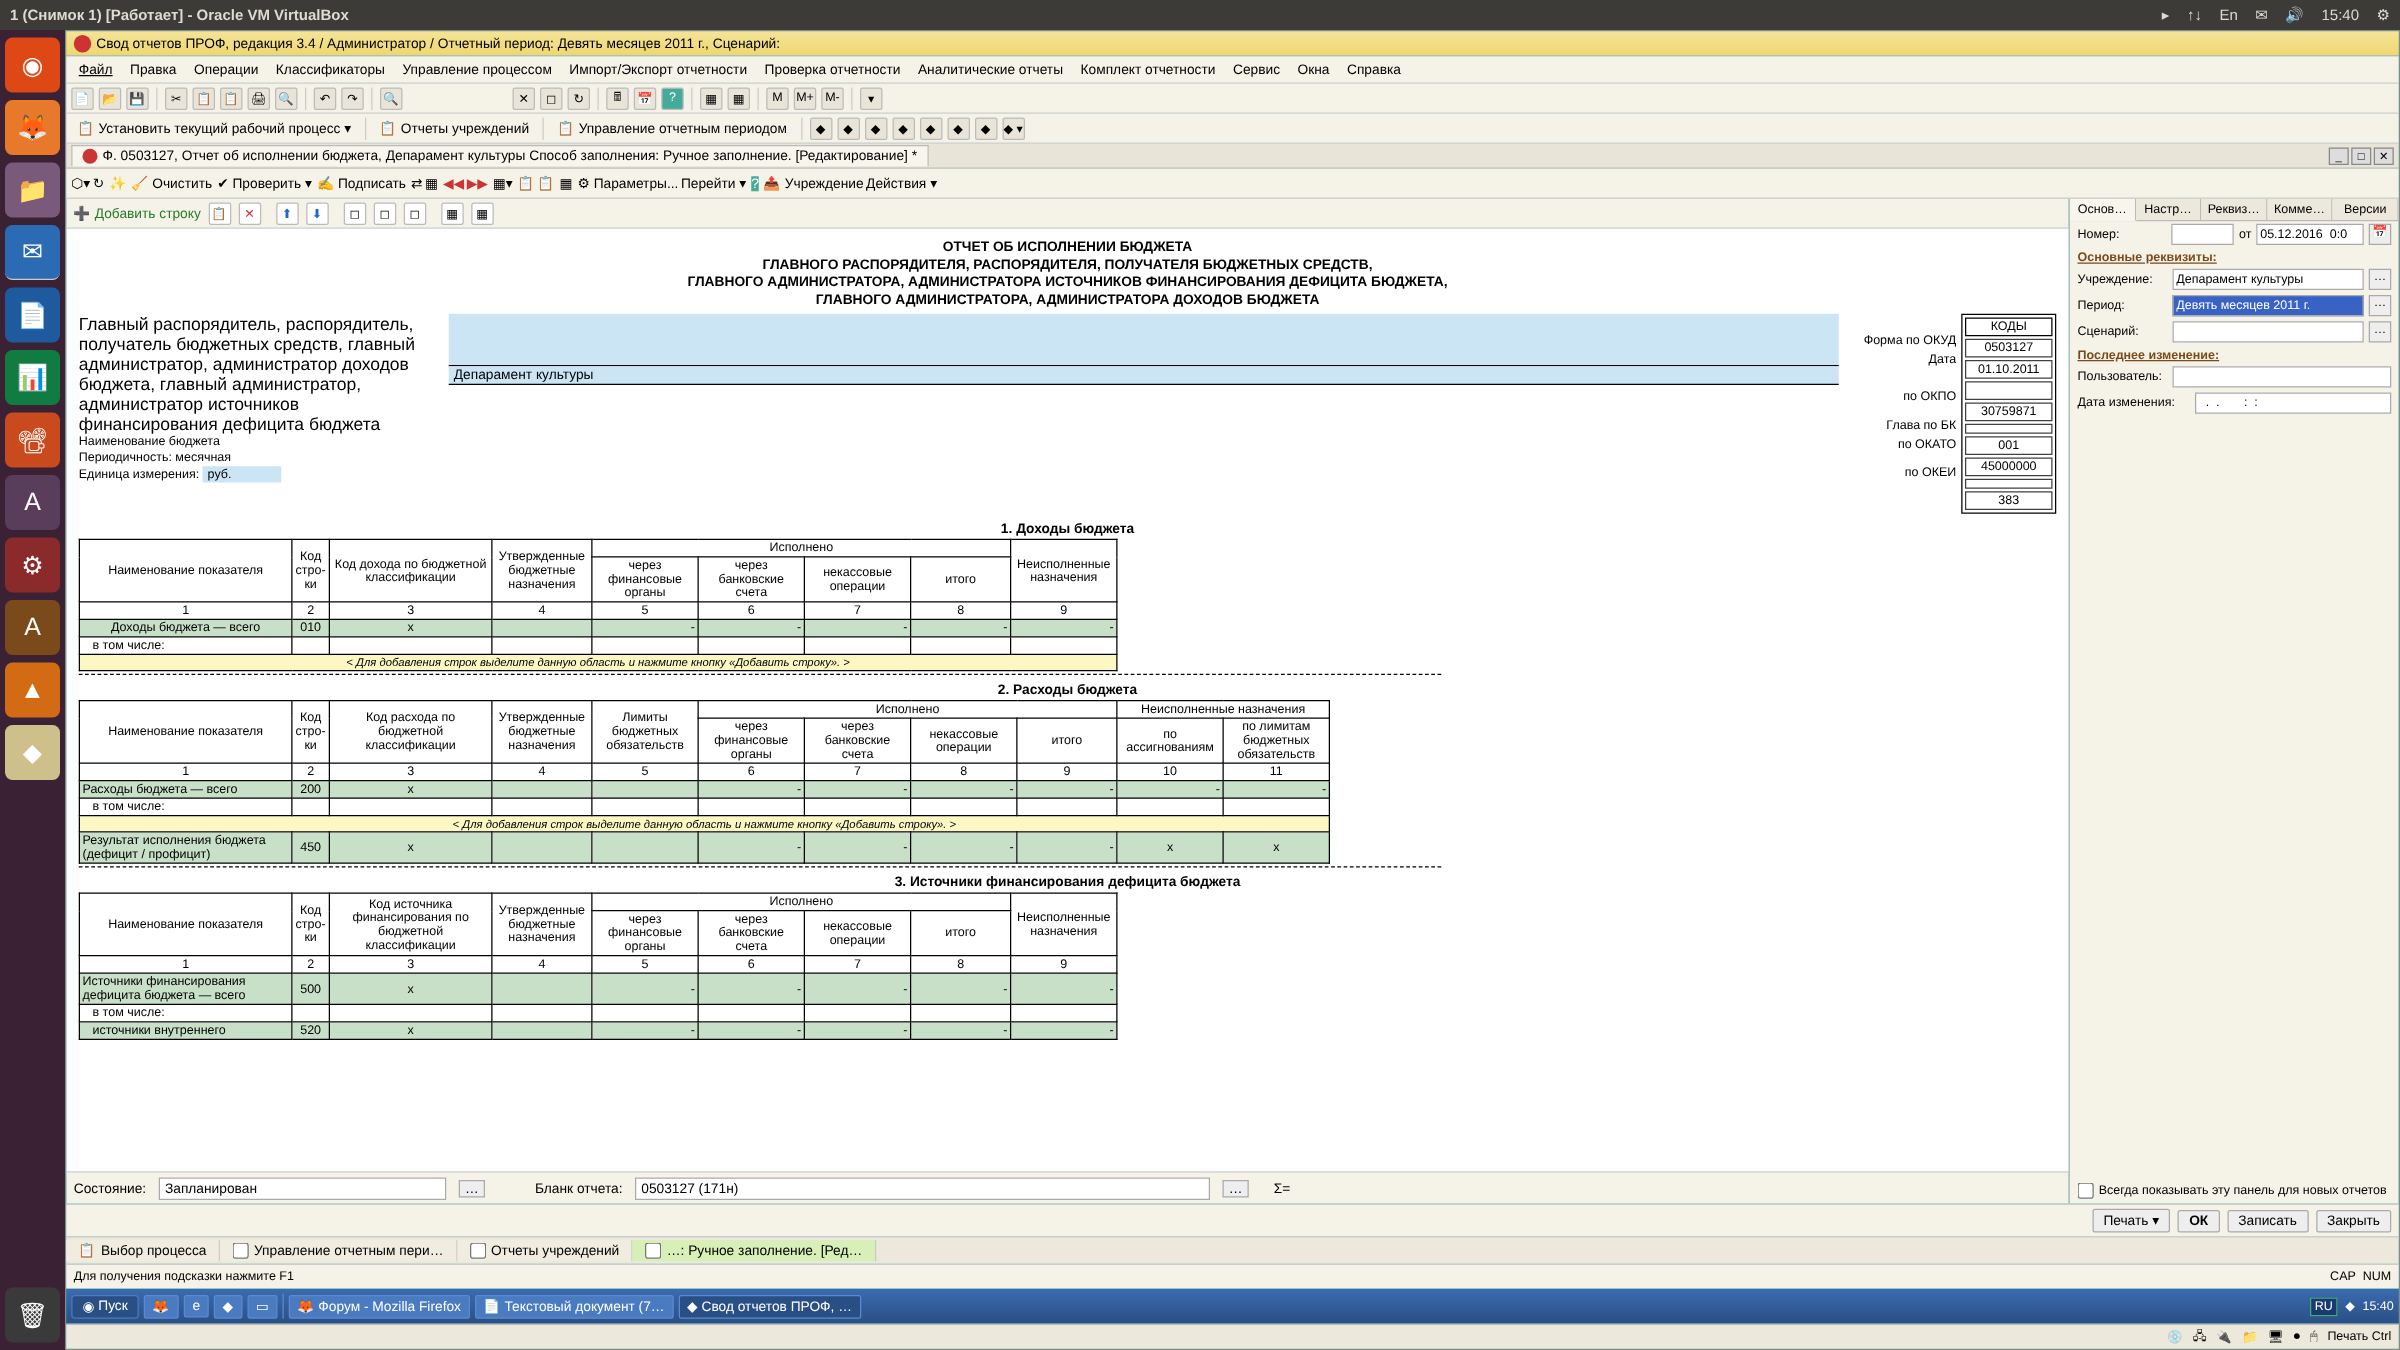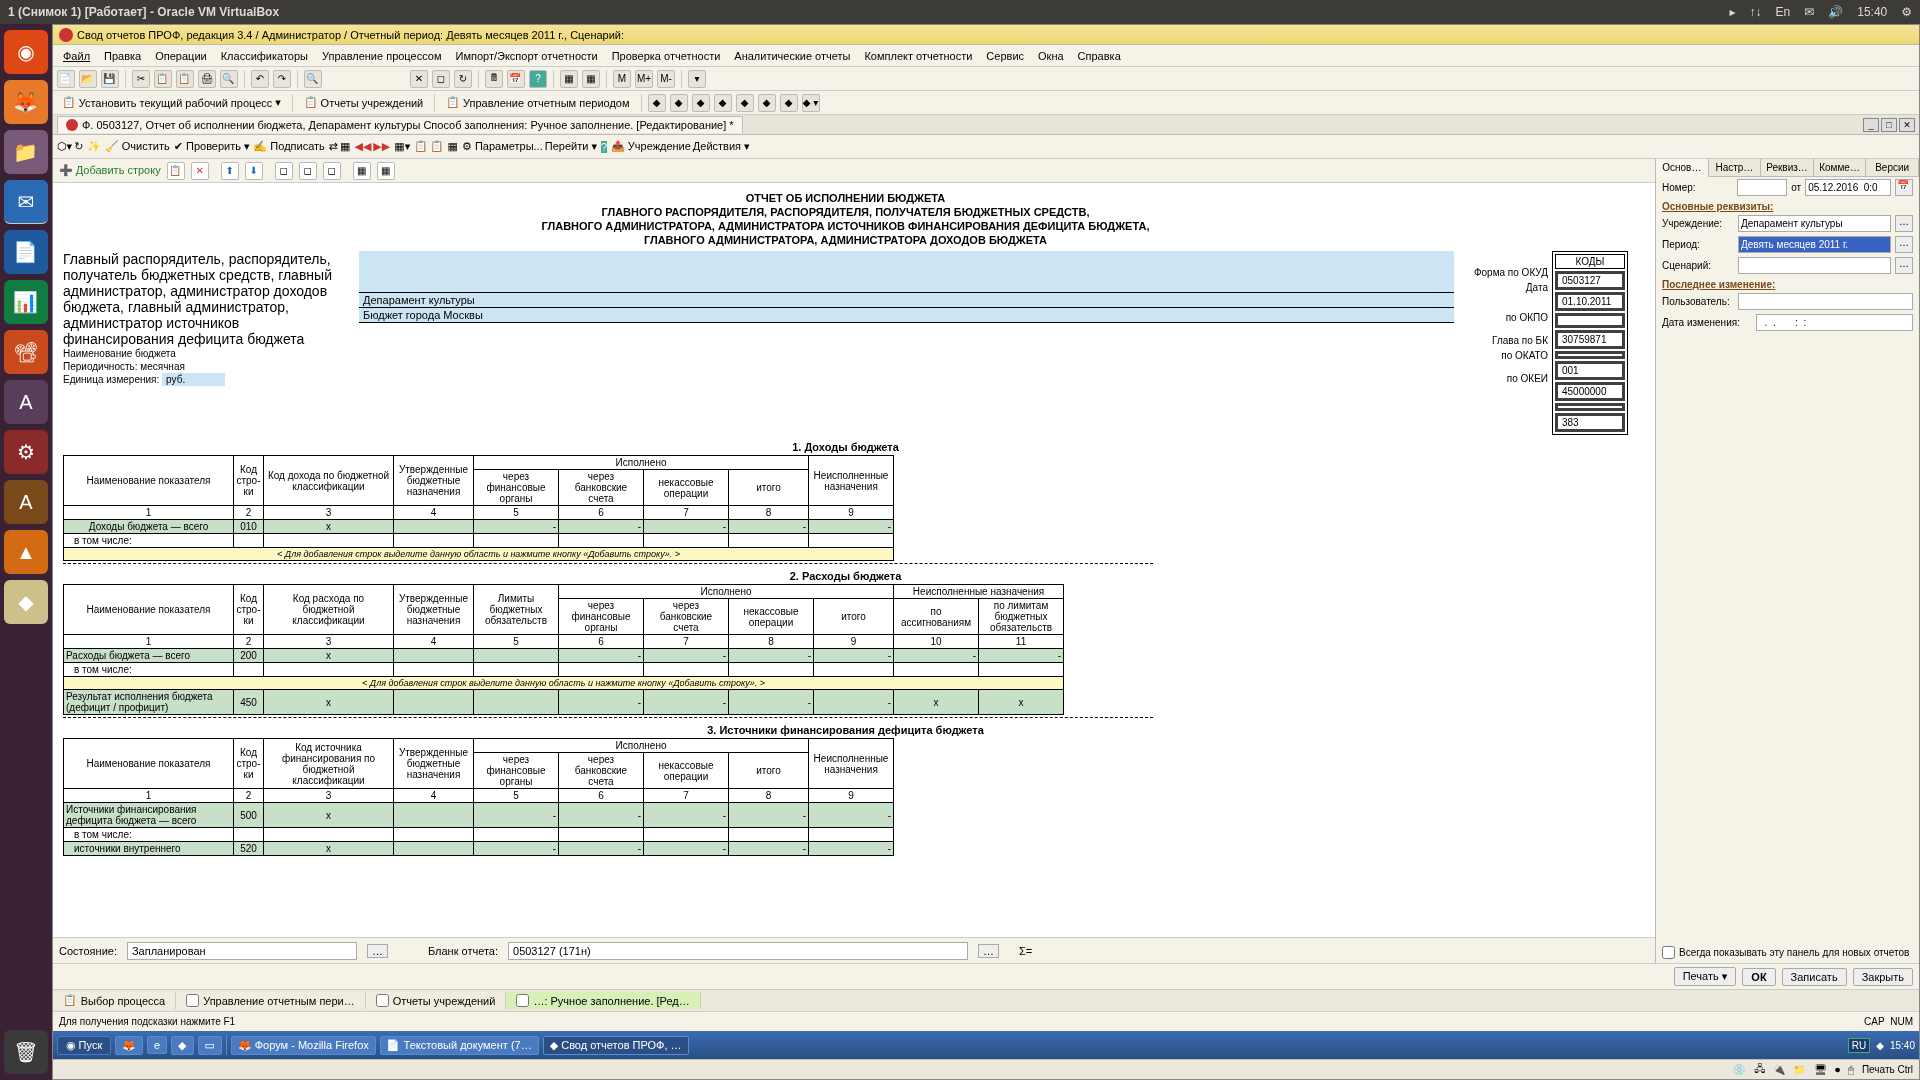--- a/index.html
+++ b/index.html
@@ -35,25 +35,25 @@
 .tab-bar { background:#e8e4d8; height:20px; display:flex; align-items:center; padding:0 4px; border-bottom:1px solid #bbb; }
 .tab-bar .tab { background:#f8f5ec; padding:2px 8px; border:1px solid #bbb; border-bottom:none; font-size:11px; display:flex; align-items:center; gap:4px; }
 .tab-bar .tab .ic { width:12px; height:12px; background:#c33; border-radius:50%; }
 .tab-bar .winbtns { margin-left:auto; display:flex; gap:2px; }
 .tab-bar .winbtns span { width:16px; height:14px; border:1px solid #888; background:#ddd; display:flex; align-items:center; justify-content:center; font-size:9px;}
 .tb2 { background:#f5f2e8; height:24px; display:flex; align-items:center; padding:0 4px; gap:2px; border-bottom:1px solid #ccc; }
 .main { flex:1; display:flex; overflow:hidden; }
 .doc { flex:1; display:flex; flex-direction:column; overflow:hidden; }
 .add-row-bar { background:#f5f2e8; height:24px; display:flex; align-items:center; padding:0 6px; gap:6px; border-bottom:1px solid #ccc; }
 .add-row-bar .i { width:18px; height:18px; border:1px solid #bbb; background:#fff; border-radius:2px; display:flex; align-items:center; justify-content:center; font-size:10px; }
-.scroll { flex:1; overflow:auto; background:#fff; padding:8px 27px 0 10px; position:relative; }
+.scroll { flex:1; overflow:auto; background:#fff; padding:8px 10px 0 10px; position:relative; }
 .report-title { text-align:center; font-weight:bold; font-size:11px; line-height:14px; margin-bottom:4px; }
 .codes { border:1px solid #000; font-size:10px; }
 .codes th { border:1px solid #000; padding:1px 4px; background:#fff; font-weight:normal; text-align:center; }
-.codes td { border:3px solid #404040; padding:1px 4px; min-width:70px; }
+.codes td { border:1px solid #404040; padding:1px 4px; text-align:center; min-width:70px; }
 .blue { background:#cce5f5; }
 .lbl-row { font-size:10px; padding:1px 0; }
 .section-title { text-align:center; font-weight:bold; margin:6px 0 2px; font-size:11px; }
 table.data { border-collapse:collapse; width:100%; table-layout:fixed; font-size:10px; }
 table.data th, table.data td { border:1px solid #000; padding:1px 2px; text-align:center; overflow:hidden; }
 table.data th { font-weight:normal; background:#fff; }
 .green-row td { background:#c8dfc8; }
 .yellow-row td { background:#fdf7c3; font-style:italic; font-size:9px; }
 .dash-line { border-top:1px dashed #000; margin:2px 0; }
 .side { width:264px; background:#f5f2e8; border-left:1px solid #bbb; display:flex; flex-direction:column; font-size:11px; }
@@ -251,21 +251,20 @@
           <div>ГЛАВНОГО АДМИНИСТРАТОРА, АДМИНИСТРАТОРА ИСТОЧНИКОВ ФИНАНСИРОВАНИЯ ДЕФИЦИТА БЮДЖЕТА,</div>
           <div>ГЛАВНОГО АДМИНИСТРАТОРА, АДМИНИСТРАТОРА ДОХОДОВ БЮДЖЕТА</div>
         </div>
         <div style="display:flex; gap:20px; align-items:flex-start;">
           <div style="flex:1">
             <div style="display:flex; gap:6px;">
               <div style="width:290px; font-size:14px;">Главный распорядитель, распорядитель, получатель бюджетных средств, главный администратор, администратор доходов бюджета, главный администратор, администратор источников финансирования дефицита бюджета</div>
               <div style="flex:1">
                 <div class="blue" style="height:42px; border-bottom:1px solid #000;"></div>
                 <div class="blue" style="border-bottom:1px solid #000; padding:1px 4px;">Депарамент культуры</div>
-                <div class="blue" style="border-bottom:1px solid #000; padding:1px 4px;">Бюджет города Москвы</div>
               </div>
             </div>
             <div class="lbl-row"><span>Наименование бюджета</span></div>
             <div class="lbl-row">Периодичность: месячная</div>
             <div class="lbl-row"><span>Единица измерения:</span> <span class="blue" style="padding:1px 40px 1px 4px;">руб.</span></div>
           </div>
           <div style="display:flex; gap:4px; align-items:flex-start;">
             <div style="text-align:right; font-size:10px; line-height:15px; padding-top:14px;">
               <div>Форма по ОКУД</div>
               <div>Дата</div>

